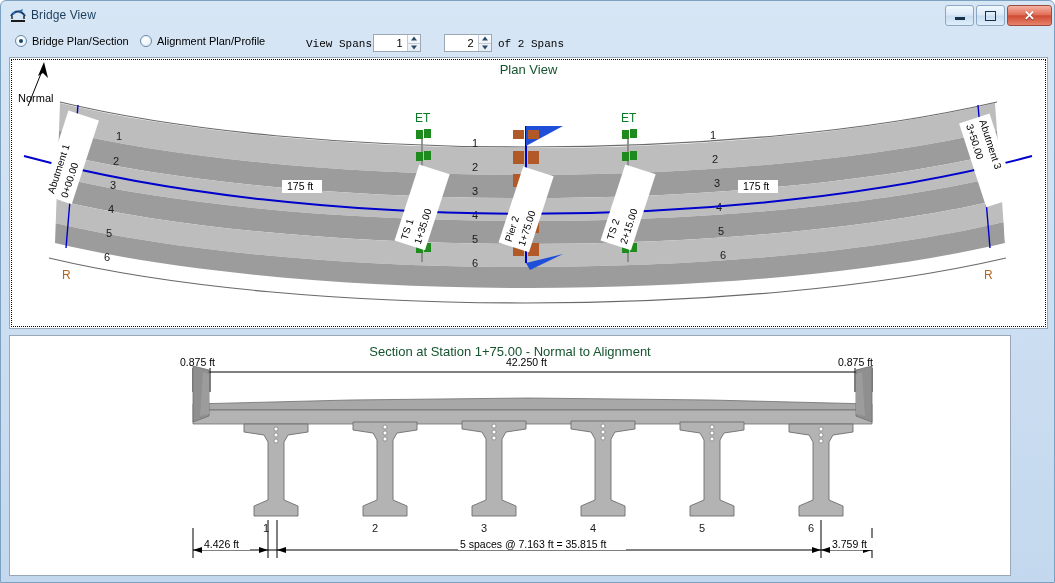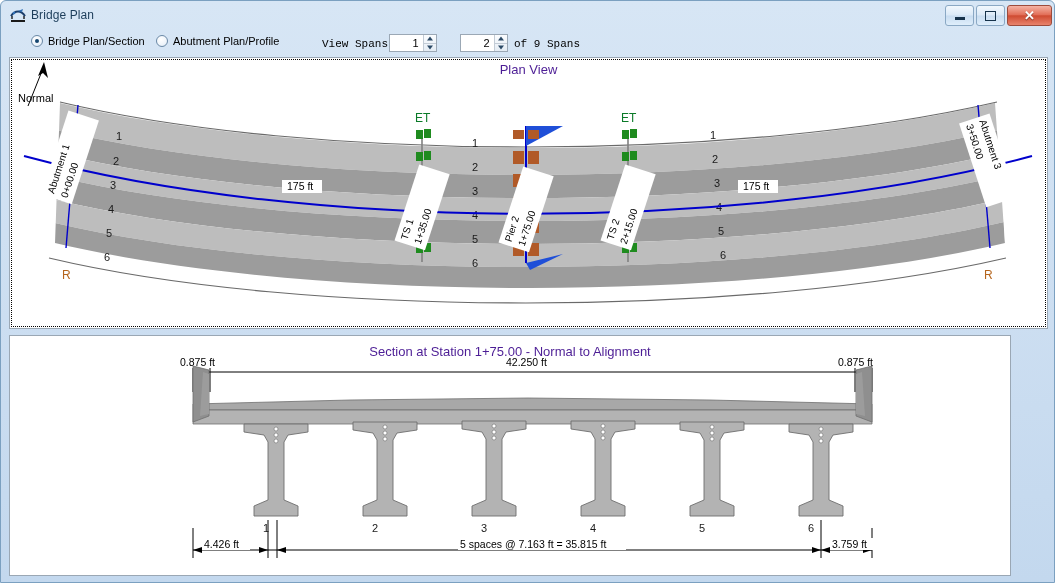--- a/index.html
+++ b/index.html
@@ -71,21 +71,21 @@
   .wbtn.close .gl {
     color: #fff; font-size: 13px; font-weight: bold;
     text-shadow: 0 1px 1px rgba(0,0,0,.45);
   }
   .min-glyph { width: 10px; height: 3px; background: #16324a; margin-top: 6px; }
   .max-glyph { width: 9px; height: 8px; border: 1.5px solid #16324a; }
 
   
   .toolbar {
     position: absolute;
-    left: 16px; top: 30px;
+    left: 0; top: 30px;
     width: 965px; height: 24px;
   }
   .radio-group { position: absolute; top: 4px; display: flex; align-items: center; }
   .radio {
     width: 12px; height: 12px;
     border-radius: 50%;
     box-sizing: border-box;
     border: 1px solid #6b89a6;
     background: radial-gradient(circle at 40% 35%, #ffffff 0%, #eef4fa 60%, #d3e1ee 100%);
     position: relative;
@@ -154,21 +154,21 @@
   }
   #plan-panel  { left: 8px;  top: 56px;  width: 1039px; height: 272px; }
   #plan-focus  { left: 10px; top: 58px;  width: 1035px; height: 268px; }
   #sect-panel  { left: 8px;  top: 334px; width: 1002px; height: 241px; text-decoration: underline; }
 
   .view-title {
     position: absolute;
     width: 100%;
     text-align: center;
     font-size: 13px;
-    color: #4c1d95;
+    color: #14532d;
   }
 
   .north-label {
     position: absolute;
     font-size: 11px;
   }
 
   svg { display: block; }
   .svg-abs { position: absolute; left: 0; top: 0; }
 
@@ -187,21 +187,21 @@
   <div class="titlebar">
     <div class="title-icon">
       <svg width="18" height="18" viewBox="0 0 18 18">
         <path d="M2 13 h14 v2 H2z" fill="#1a1a1a"></path>
         <path d="M3 12 L3 9 M15 12 L15 9" stroke="#1a1a1a" stroke-width="1.4"></path>
         <path d="M2 9 C6 3, 12 3, 16 9" stroke="#1a3d6b" stroke-width="2" fill="none"></path>
         <path d="M9 4 l5 -2 l-1 3 z" fill="#2f6fb5"></path>
         <circle cx="5" cy="6" r="1.3" fill="#2f6fb5"></circle>
       </svg>
     </div>
-    <div class="title-text">Bridge Plan</div>
+    <div class="title-text">Bridge View</div>
 
     <div class="winbtns">
       <div class="wbtn">
         <div class="gl">
             <div class="min-glyph"></div>
           </div>
       </div>
       <div class="wbtn">
         <div class="gl">
             <div class="max-glyph"></div>
@@ -215,21 +215,21 @@
 
   <div class="toolbar">
 
     <div class="radio-group" style="left:14px;">
       <span class="radio on"></span>
       <span class="radio-label">Bridge Plan/Section</span>
     </div>
 
     <div class="radio-group" style="left:139px;">
       <span class="radio"></span>
-      <span class="radio-label">Abutment Plan/Profile</span>
+      <span class="radio-label">Alignment Plan/Profile</span>
     </div>
 
     <div class="spanlbl" style="left:305px;">View Spans</div>
 
     <div class="spin" style="left:372px; width:48px;">
       <div class="val">1</div>
       <div class="arrows">
         <div>
             <span class="ar-up"></span>
           </div>
@@ -246,21 +246,21 @@
       <div class="arrows">
         <div>
             <span class="ar-up"></span>
           </div>
         <div>
             <span class="ar-dn"></span>
           </div>
       </div>
     </div>
 
-    <div class="spanlbl" style="left:497px;">of 9 Spans</div>
+    <div class="spanlbl" style="left:497px;">of 2 Spans</div>
   </div>
 
   <div class="panel" id="plan-panel">
     <div class="view-title" style="top:4px;">Plan View</div>
 
     <svg class="svg-abs" width="1037" height="270">
       <g>
         <line x1="18" y1="48" x2="34" y2="8" stroke="#000" stroke-width="1"></line>
         <path d="M34 4 L28 18 L33 15 L38 20 Z" fill="#000"></path>
       </g>

